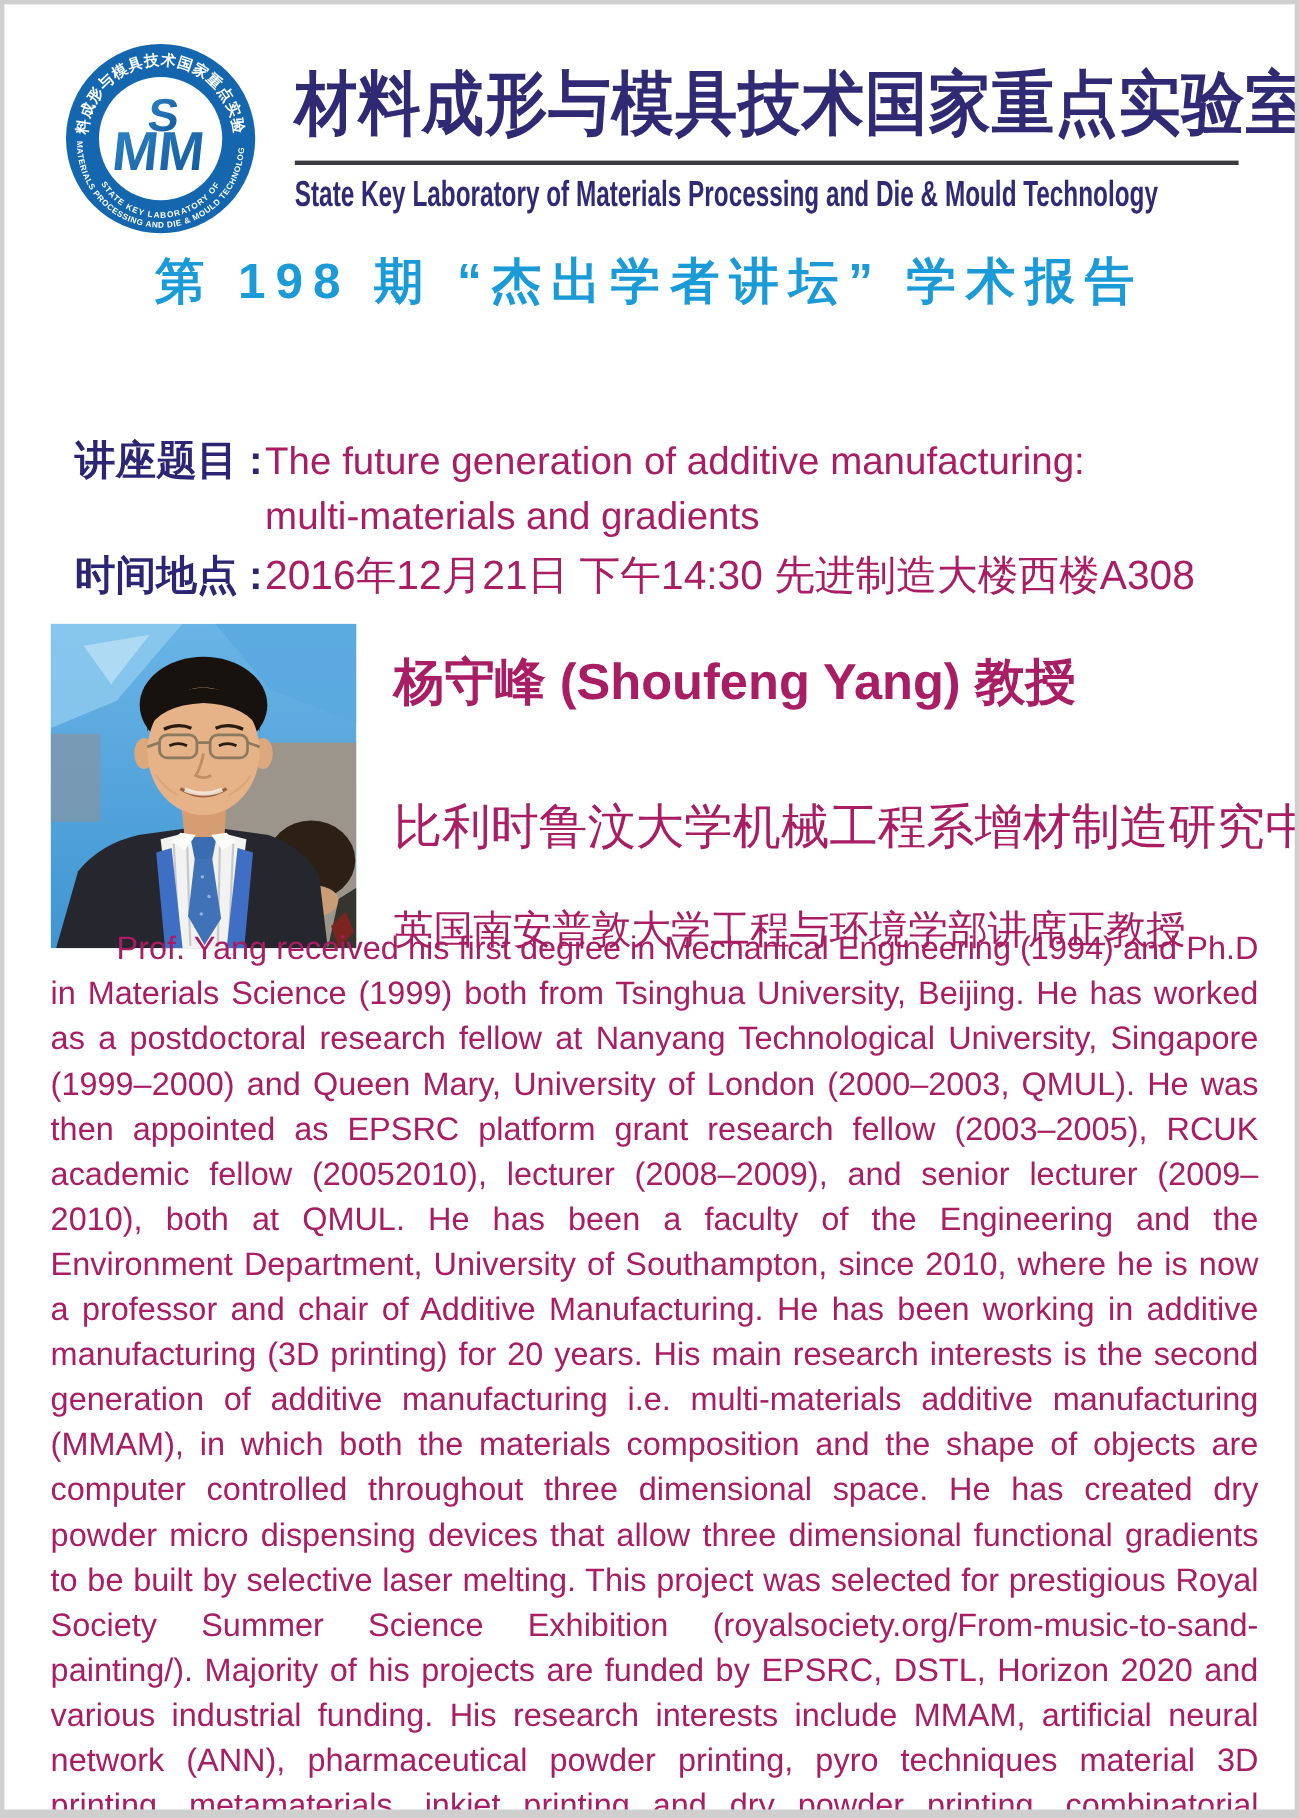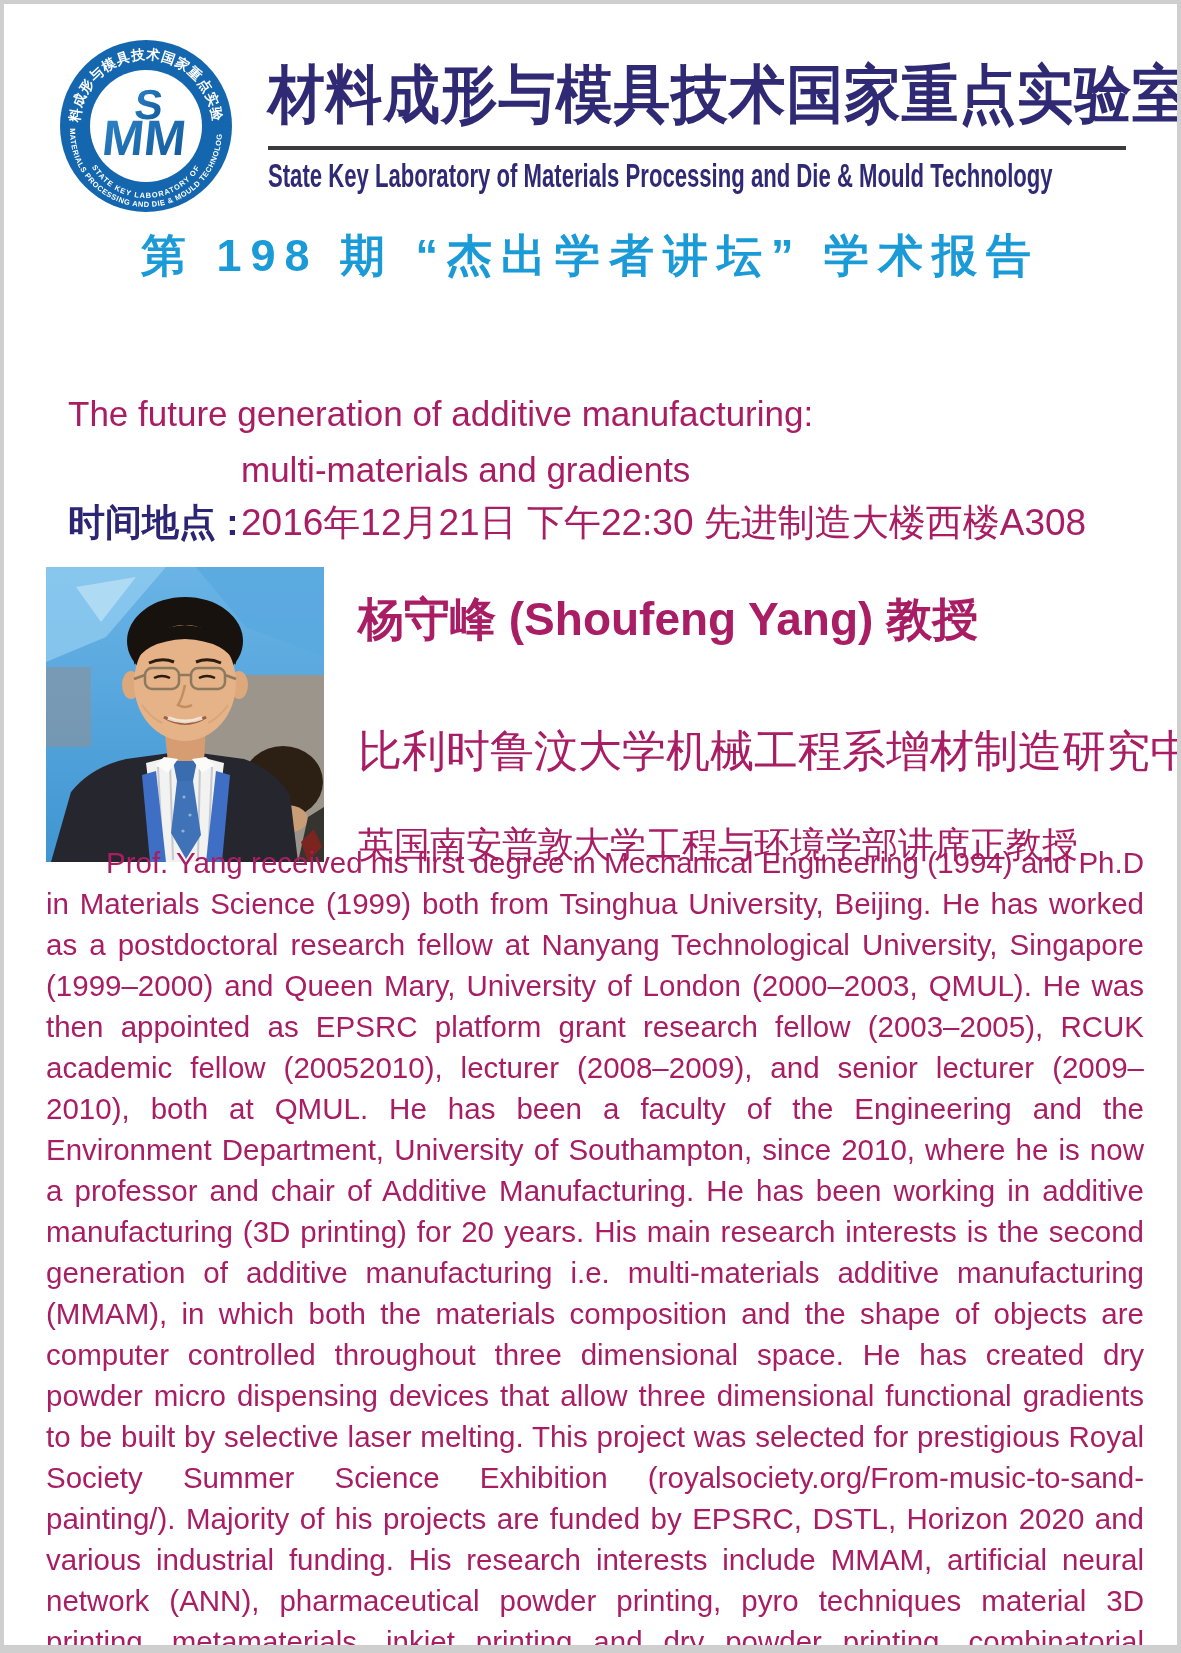--- a/index.html
+++ b/index.html
@@ -95,26 +95,27 @@
     <hr class="header-rule">
     <div class="title-en">State Key Laboratory of Materials Processing and Die &amp; Mould Technology</div>
   </div>
 
   <div class="banner">
     <div class="series">第 198 期 “杰出学者讲坛” 学术报告</div>
   </div>
 
   <div class="info">
     <div class="info-row">
+      <span class="info-label">讲座题目 :</span>
       <span class="info-value">The future generation of additive manufacturing:</span>
     </div>
     <div class="topic-line2">multi-materials and gradients</div>
     <div class="info-row when-row">
       <span class="info-label">时间地点 :</span>
-      <span class="info-value">2016年12月21日  下午22:30  先进制造大楼西楼A308</span>
+      <span class="info-value">2016年12月21日  下午14:30  先进制造大楼西楼A308</span>
     </div>
   </div>
 
   <div class="speaker">
     <svg class="photo" viewBox="0 0 278 295" preserveAspectRatio="none">
       <defs>
         <linearGradient id="sky" x1="0" y1="0" x2="0" y2="1">
           <stop offset="0" stop-color="#6ab4e6"></stop>
           <stop offset="1" stop-color="#3f95d2"></stop>
         </linearGradient>

